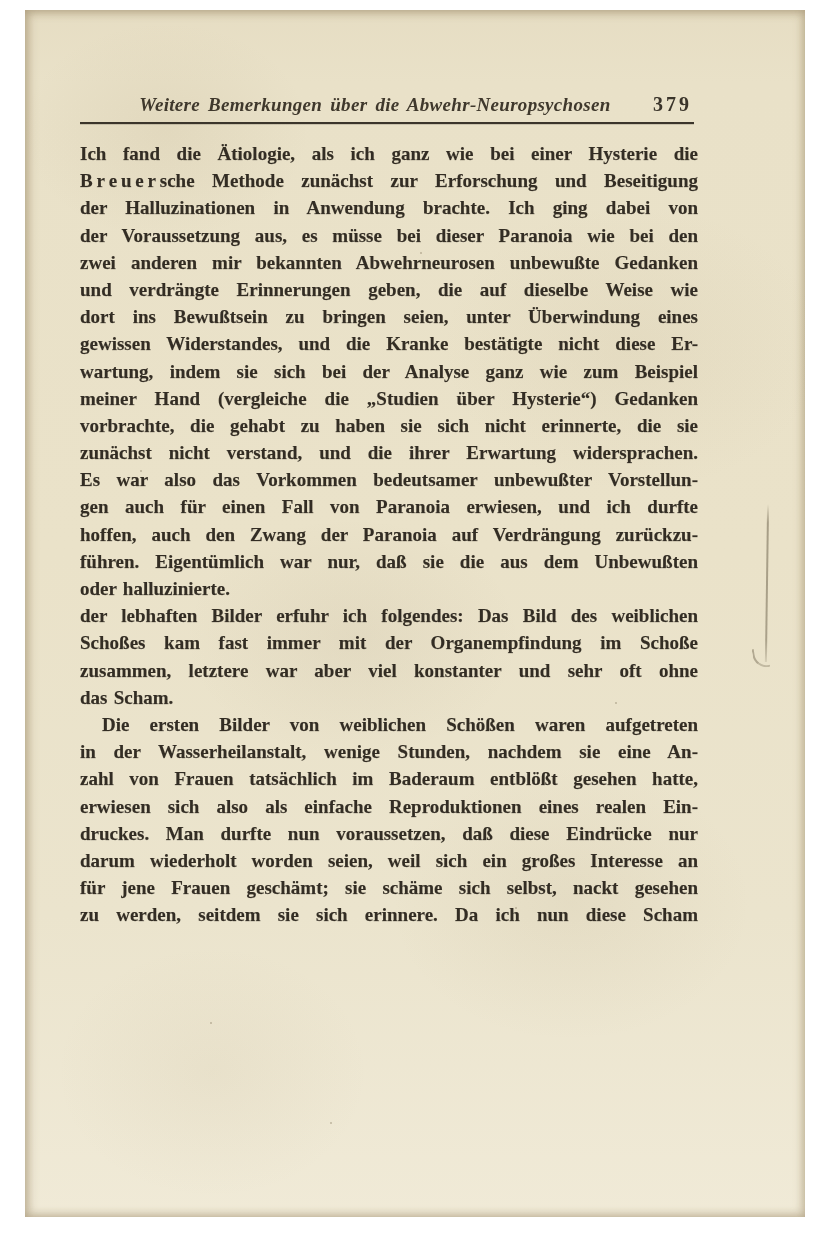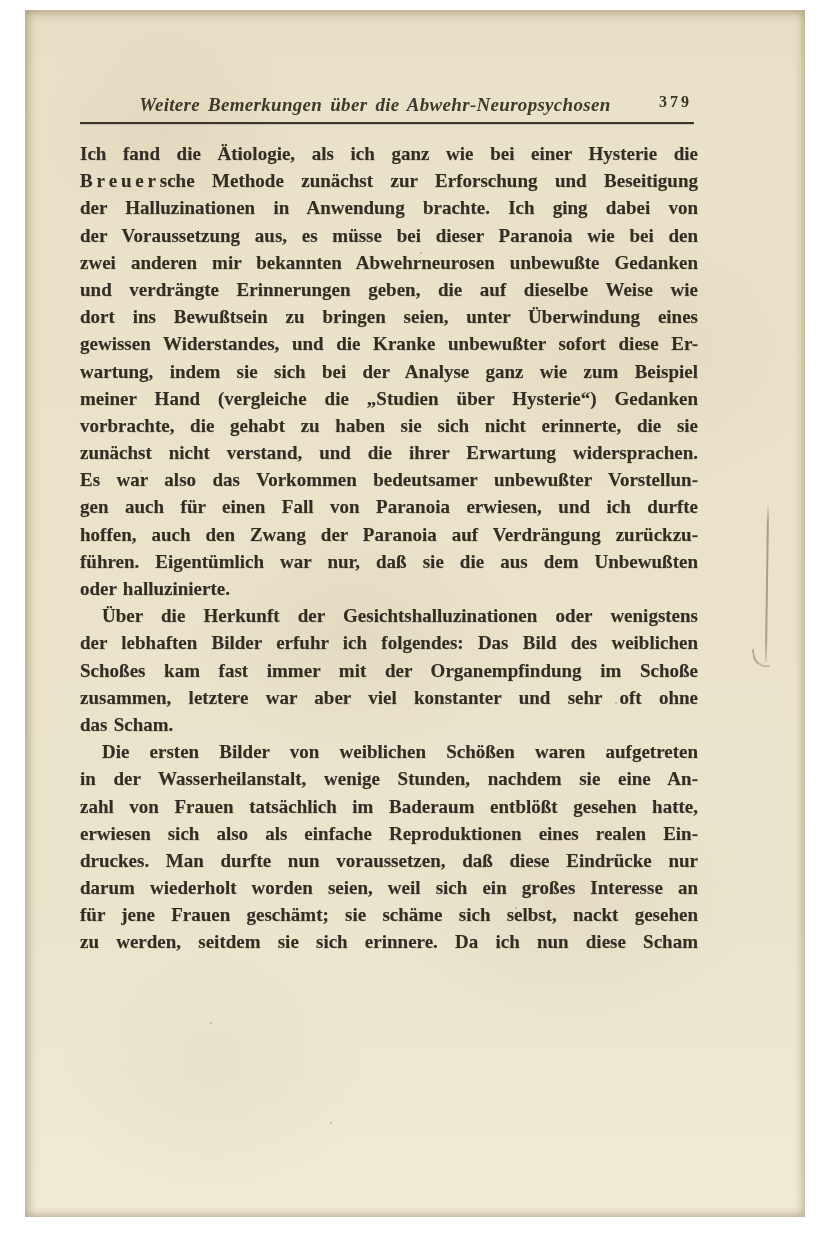--- a/index.html
+++ b/index.html
@@ -29,21 +29,21 @@
   .header {
     position: absolute; left: 55px; top: 82px; width: 618px; height: 32px;
   }
   .title {
     position: absolute; left: 50%; transform: translateX(-53%); top: 2px;
     font-style: italic; font-size: 19px; color: #3f382c;
     white-space: nowrap; letter-spacing: .3px; word-spacing: 3px;
   }
   .pagenum {
     position: absolute; right: 6px; top: 1px;
-    font-size: 16px; letter-spacing: 3px; color: #3a342a;
+    font-size: 20px; letter-spacing: 3px; color: #3a342a;
   }
   .rule {
     position: absolute; left: 55px; top: 112px; width: 614px; height: 2px;
     background: #3b352b; box-shadow: 0 1px 0 rgba(59,53,43,.18);
   }
   .textbody {
     position: absolute; left: 55px; top: 130px; width: 618px;
     font-size: 19px; line-height: 27.2px; color: #332d24;
     word-spacing: 1.5px;
     -webkit-text-stroke: 0.25px rgba(51,45,36,.55);
@@ -80,33 +80,32 @@
   <div class="rule"></div>
   <div class="textbody" id="text-body">
       <div>
         <div class="line">Ich fand die Ätiologie, als ich ganz wie bei einer Hysterie die</div>
         <div class="line">B r e u e r sche Methode zunächst zur Erforschung und Beseitigung</div>
         <div class="line">der Halluzinationen in Anwendung brachte. Ich ging dabei von</div>
         <div class="line">der Voraussetzung aus, es müsse bei dieser Paranoia wie bei den</div>
         <div class="line">zwei anderen mir bekannten Abwehrneurosen unbewußte Gedanken</div>
         <div class="line">und verdrängte Erinnerungen geben, die auf dieselbe Weise wie</div>
         <div class="line">dort ins Bewußtsein zu bringen seien, unter Überwindung eines</div>
-        <div class="line">gewissen Widerstandes, und die Kranke unbewußter sofort diese Er-</div>
+        <div class="line">gewissen Widerstandes, und die Kranke bestätigte nicht diese Er-</div>
         <div class="line">wartung, indem sie sich bei der Analyse ganz wie zum Beispiel</div>
         <div class="line">meiner Hand (vergleiche die „Studien über Hysterie“) Gedanken</div>
         <div class="line">vorbrachte, die gehabt zu haben sie sich nicht erinnerte, die sie</div>
         <div class="line">zunächst nicht verstand, und die ihrer Erwartung widersprachen.</div>
         <div class="line">Es war also das Vorkommen bedeutsamer unbewußter Vorstellun-</div>
         <div class="line">gen auch für einen Fall von Paranoia erwiesen, und ich durfte</div>
         <div class="line">hoffen, auch den Zwang der Paranoia auf Verdrängung zurückzu-</div>
         <div class="line">führen. Eigentümlich war nur, daß sie die aus dem Unbewußten</div>
         <div class="line no-just">oder halluzinierte.</div>
       </div>
       <div>
-        <div class="line indent">Über die Herkunft der Gesichtshalluzinationen oder wenigstens</div>
         <div class="line">der lebhaften Bilder erfuhr ich folgendes: Das Bild des weiblichen</div>
         <div class="line">Schoßes kam fast immer mit der Organempfindung im Schoße</div>
         <div class="line">zusammen, letztere war aber viel konstanter und sehr oft ohne</div>
         <div class="line no-just">das Scham.</div>
       </div>
       <div>
         <div class="line indent">Die ersten Bilder von weiblichen Schößen waren aufgetreten</div>
         <div class="line">in der Wasserheilanstalt, wenige Stunden, nachdem sie eine An-</div>
         <div class="line">zahl von Frauen tatsächlich im Baderaum entblößt gesehen hatte,</div>
         <div class="line">erwiesen sich also als einfache Reproduktionen eines realen Ein-</div>

